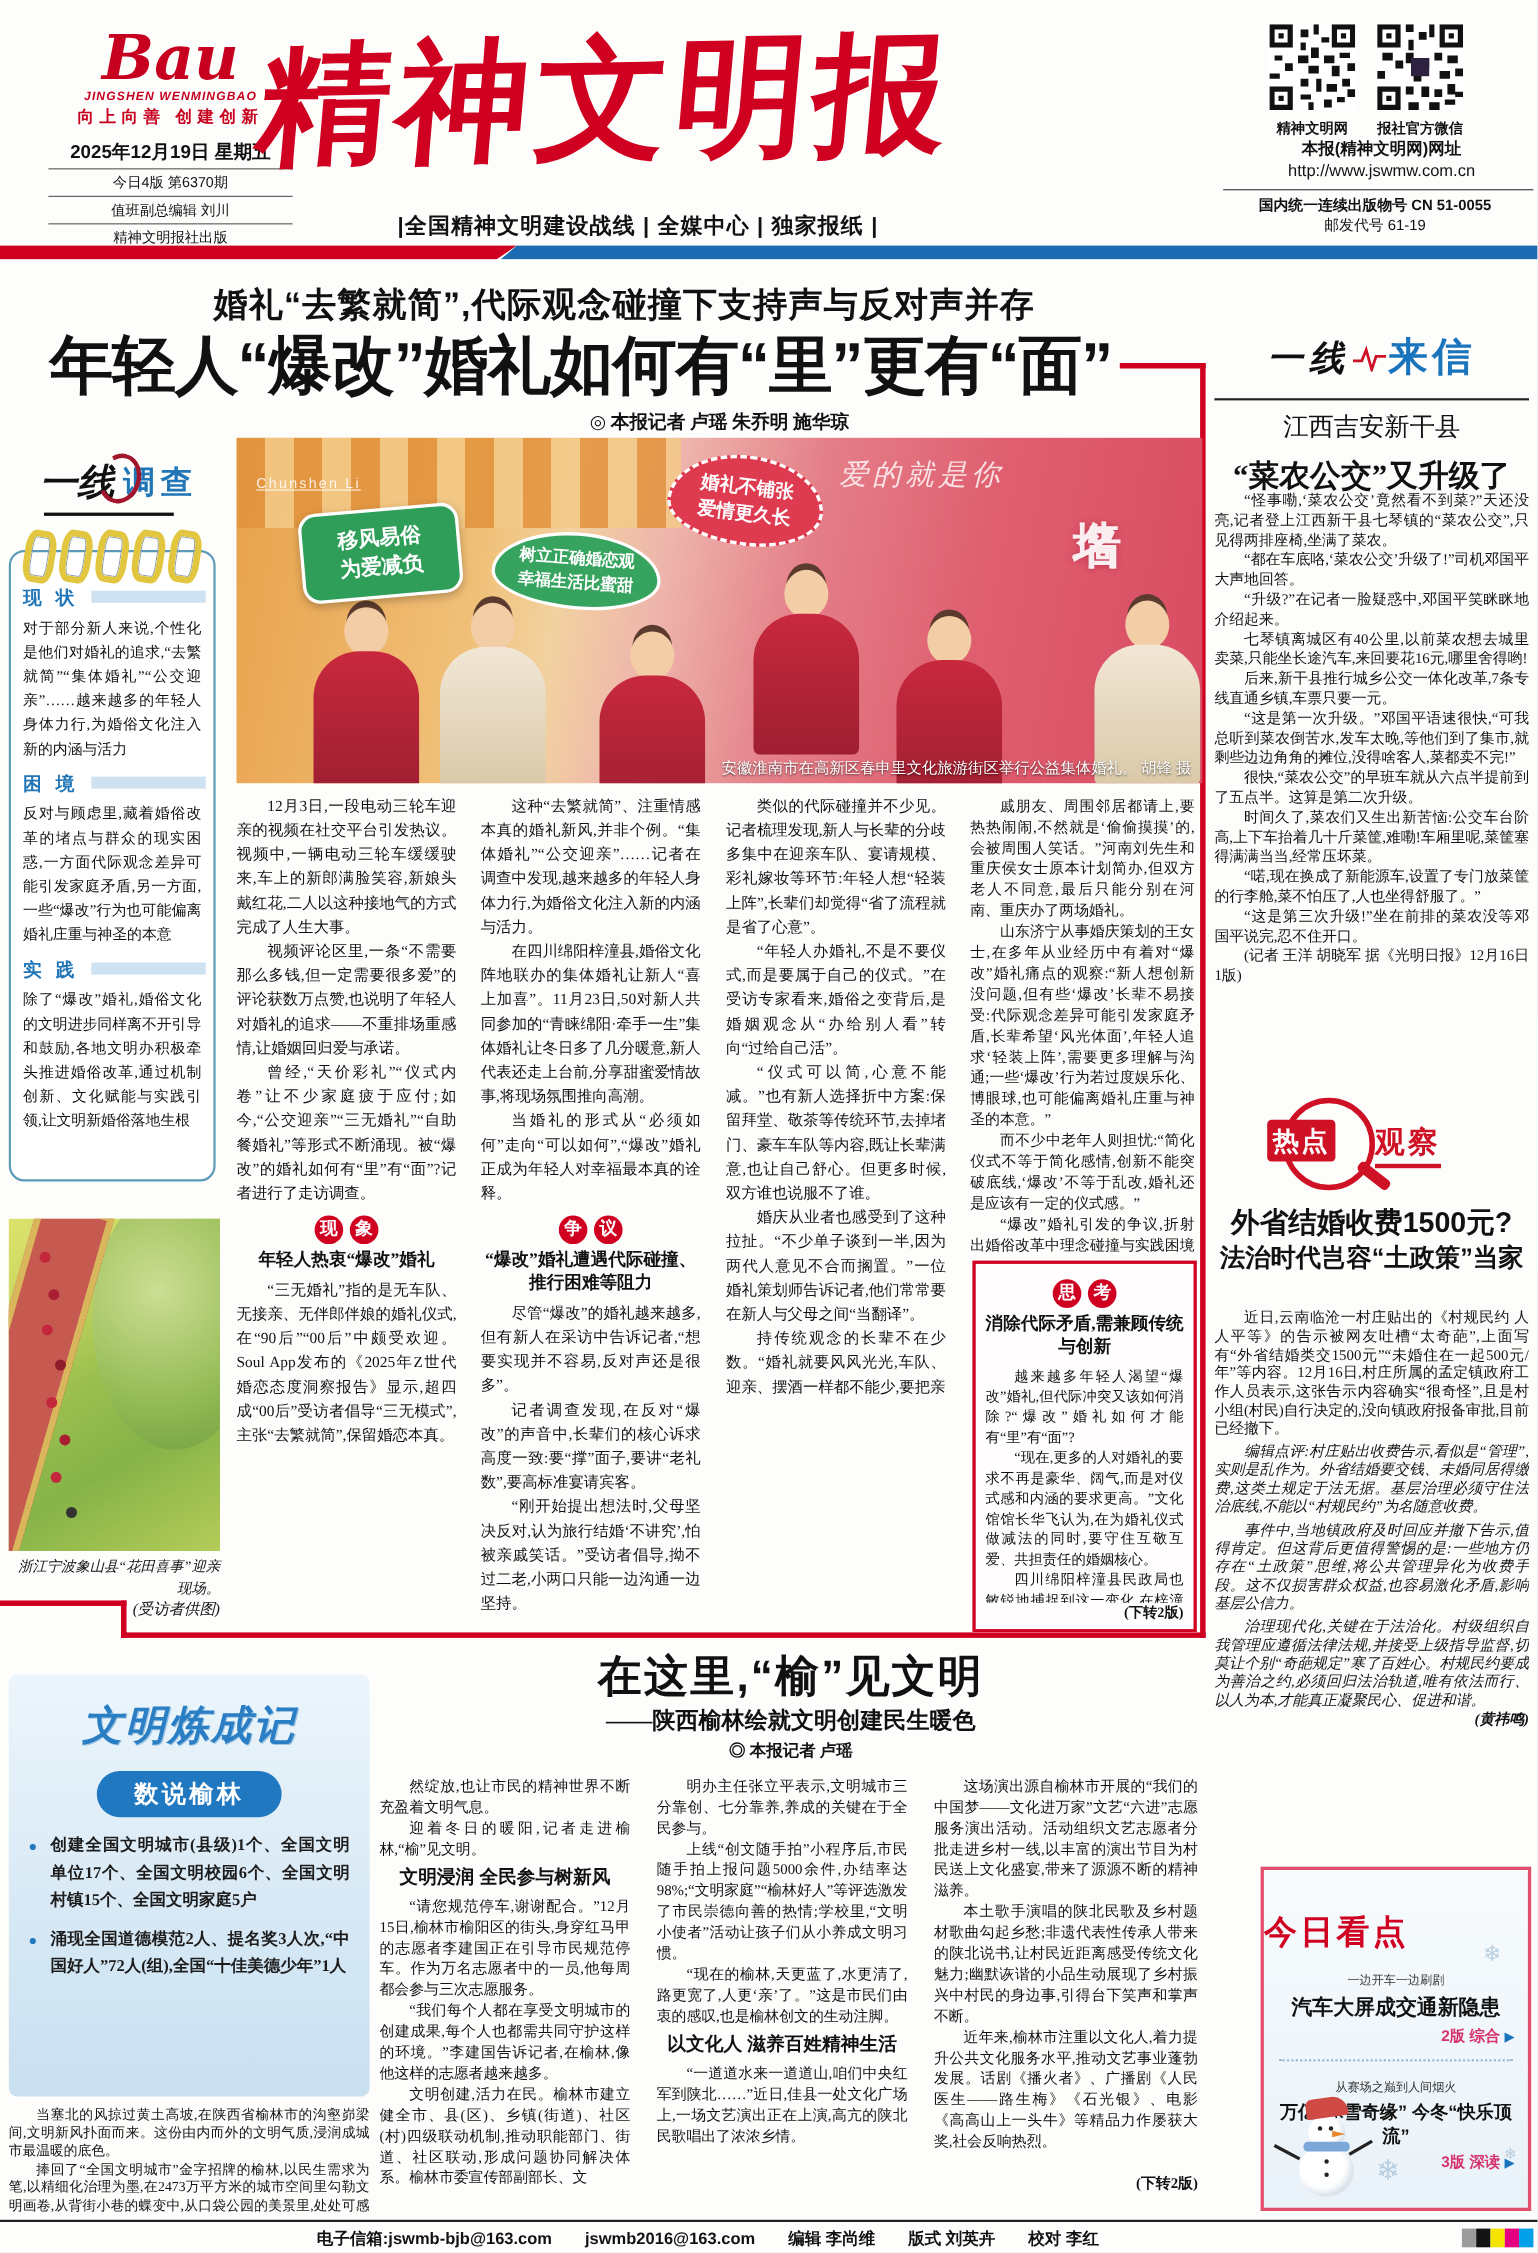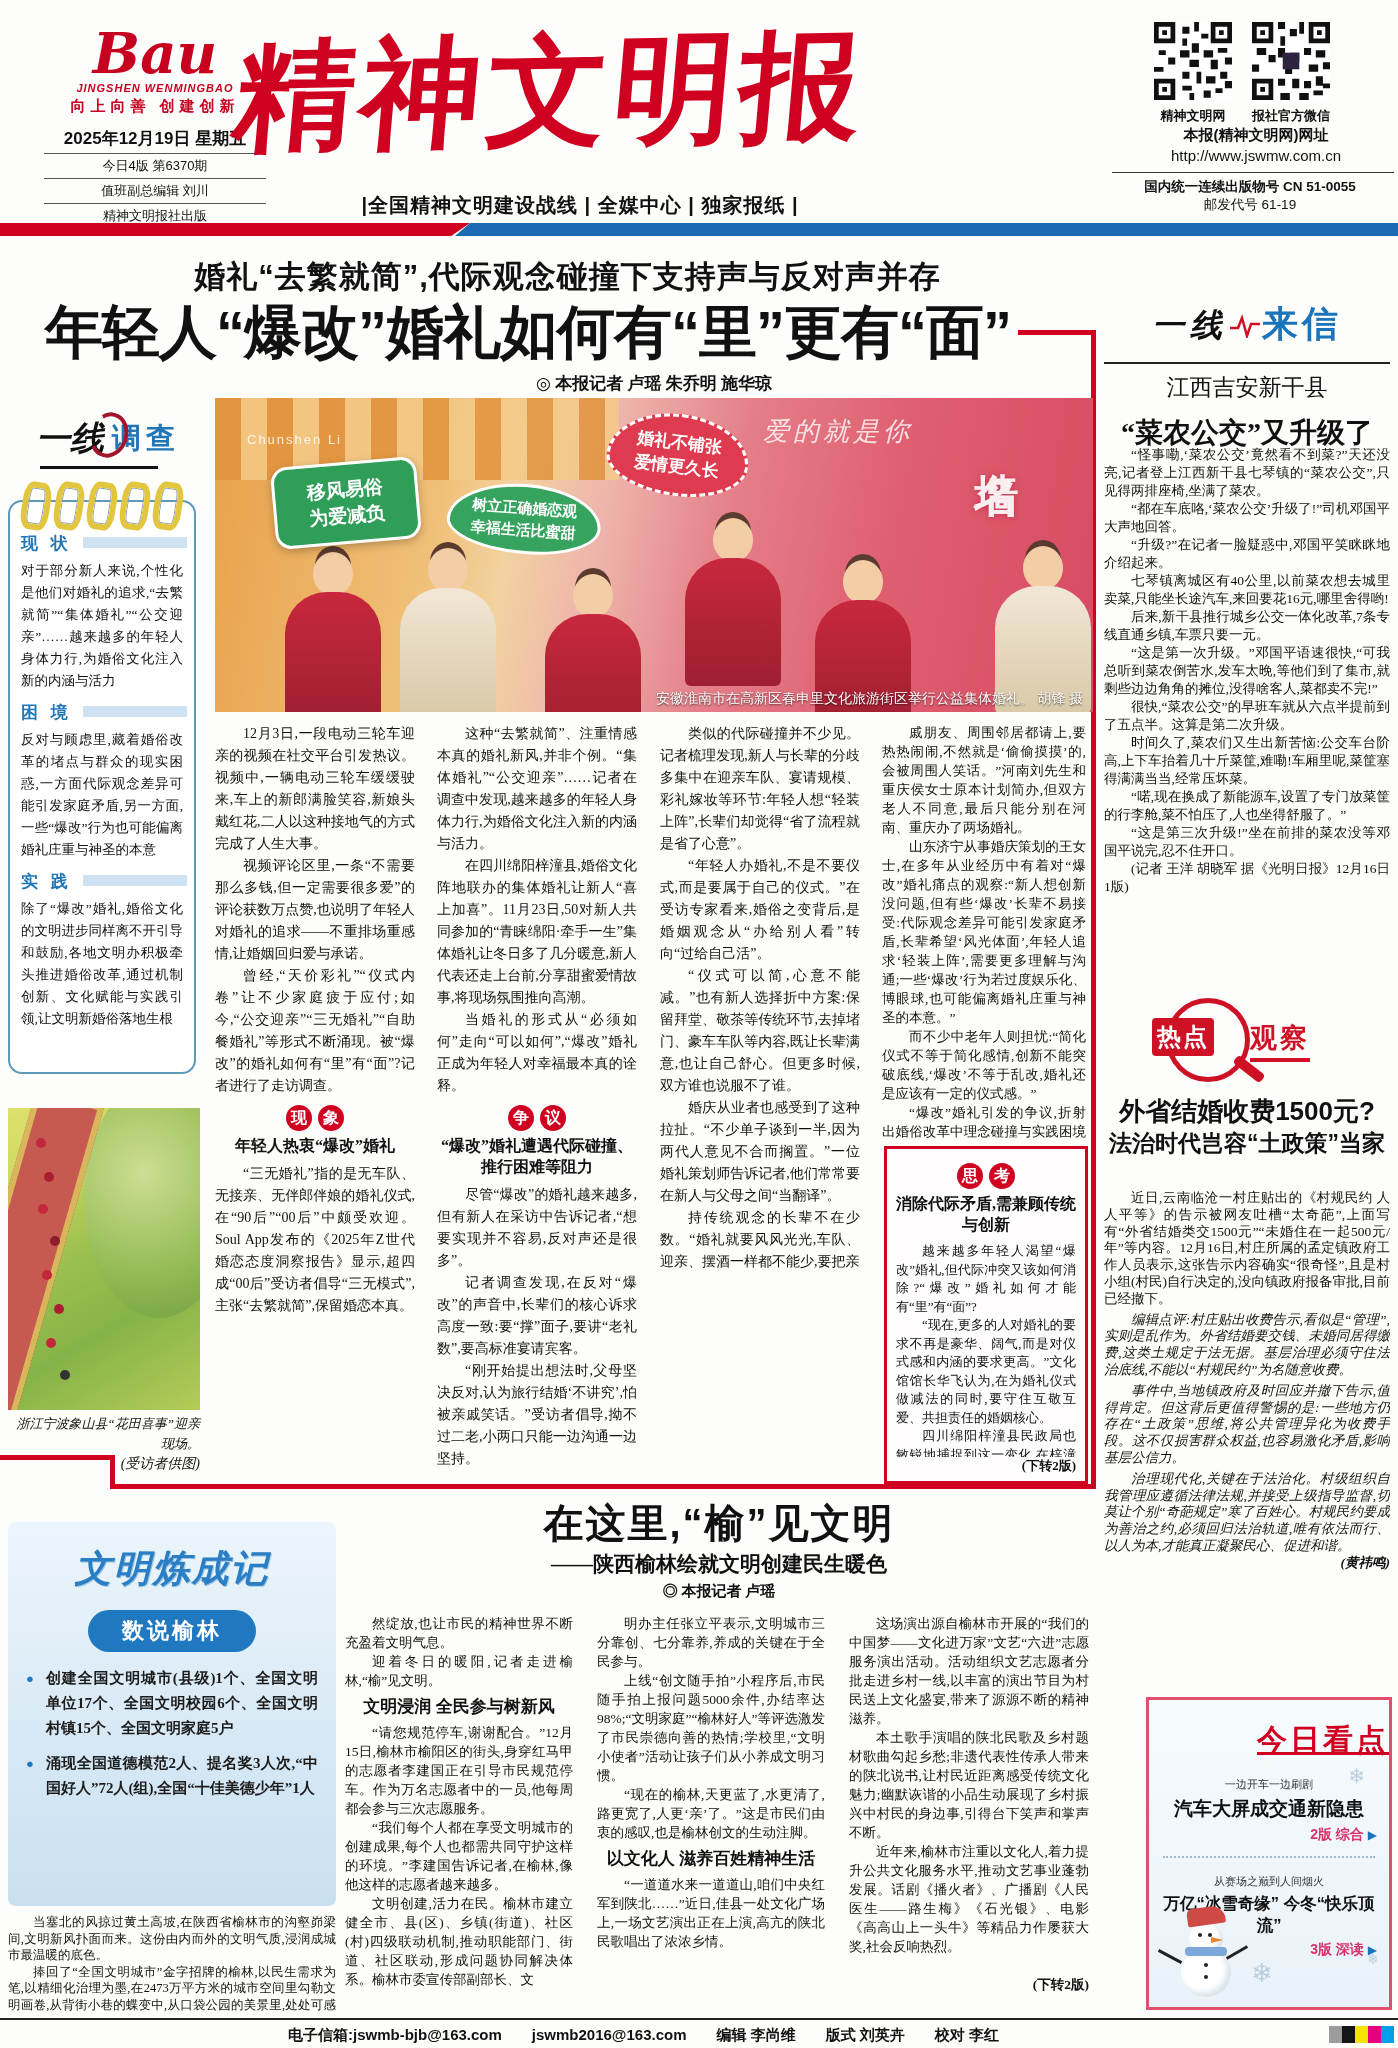--- a/index.html
+++ b/index.html
@@ -46,21 +46,21 @@
   .rule-b{left:1091px;top:330px;width:5px;height:1159px;}
   .rule-c{left:110px;top:1484px;width:986px;height:5px;}
   .rule-d{left:110px;top:1455px;width:5px;height:34px;}
   .rule-e{left:0;top:1455px;width:115px;height:5px;}
 
   
   .main-photo{left:215px;top:398px;width:878px;height:314px;overflow:hidden;
      background:linear-gradient(100deg,#e8a14b 0%,#f0c078 26%,#f2d2a0 34%,#eeb4ac 44%,#e47e88 58%,#df5f70 75%,#d84b60 100%);}
   .mp-awning{position:absolute;left:0;top:0;width:46%;height:26%;
      background:repeating-linear-gradient(90deg,#e2923c 0 26px,#f3c987 26px 52px);opacity:.85;}
-  .venue-text{position:absolute;left:32px;top:34px;color:#fff;opacity:.85;font-size:13px;letter-spacing:2px;}
+  .venue-text{position:absolute;left:18px;top:34px;color:#fff;opacity:.85;font-size:13px;letter-spacing:2px;text-decoration:underline;}
   .script-text{position:absolute;right:180px;top:16px;color:#fff;opacity:.8;font-size:26px;font-style:italic;
      font-family:"DejaVu Serif",serif;letter-spacing:4px;}
   .board-text{position:absolute;right:66px;top:40px;color:#fff;opacity:.9;font-size:44px;font-weight:bold;
      writing-mode:vertical-rl;font-family:"DejaVu Serif",serif;text-shadow:0 0 6px #c43a52;}
   .person{position:absolute;bottom:-8px;width:96px;height:168px;}
   .person::before{content:"";position:absolute;left:50%;top:0;transform:translateX(-50%);
      width:40px;height:44px;border-radius:50%;background:#f3cda6;box-shadow:0 -8px 0 -2px #5b3b2e;}
   .person::after{content:"";position:absolute;left:0;top:40px;width:100%;height:128px;
      border-radius:42px 42px 6px 6px;background:linear-gradient(180deg,#c8283d,#9e1f31);}
   .person.cream::after{background:linear-gradient(180deg,#f2e7d6,#d9c9a8);}
@@ -170,22 +170,22 @@
      text-align:center;font-weight:900;font-size:22px;line-height:42px;letter-spacing:3px;}
   .stats-item{position:relative;padding-left:20px;font-family:"Liberation Serif",serif;font-weight:bold;
      font-size:15px;line-height:25px;text-align:justify;margin-bottom:10px;color:#1c1c1c;}
   .stats-item::before{content:"●";position:absolute;left:0;top:0;color:#1f78c0;font-size:13px;}
   .stats-paras{left:8px;top:1914px;width:328px;height:100px;overflow:hidden;
      font-family:"Liberation Serif",serif;font-size:12.5px;line-height:16.5px;text-align:justify;}
 
   
   .today-box{left:1146px;top:1697px;width:246px;height:313px;border:3px solid #e0506e;box-sizing:border-box;
      background:linear-gradient(180deg,#f7fbfd 0%,#e9f2f9 100%);overflow:hidden;}
-  .today-title{text-align:right;color:#d00021;font-weight:900;font-size:30px;letter-spacing:3px;margin-top:20px;
-     font-family:"DejaVu Serif",serif;text-decoration:underline;}
+  .today-title{text-align:left;color:#d00021;font-weight:900;font-size:30px;letter-spacing:3px;margin-top:36px;
+     font-family:"DejaVu Serif",serif;}
   .t-item{margin-top:16px;padding:0 12px;}
   .t-kicker{text-align:center;font-size:11px;color:#333;}
   .t-head{text-align:center;font-weight:900;font-size:19px;margin-top:4px;}
   .t-head2{font-size:16.5px;}
   .t-page{text-align:right;color:#d6336c;font-weight:bold;font-size:14px;margin-top:4px;}
   .t-arrow{color:#1a74bc;font-size:12px;}
   .t-divider{border-top:2px dotted #9fb8cc;margin:12px 14px 0;}
   .snowman{position:absolute;left:16px;bottom:8px;width:86px;height:92px;}
   .sm-head{position:absolute;left:24px;top:16px;width:34px;height:32px;border-radius:50%;background:#fff;
      box-shadow:inset -3px -3px 5px #d8e2ea;}

